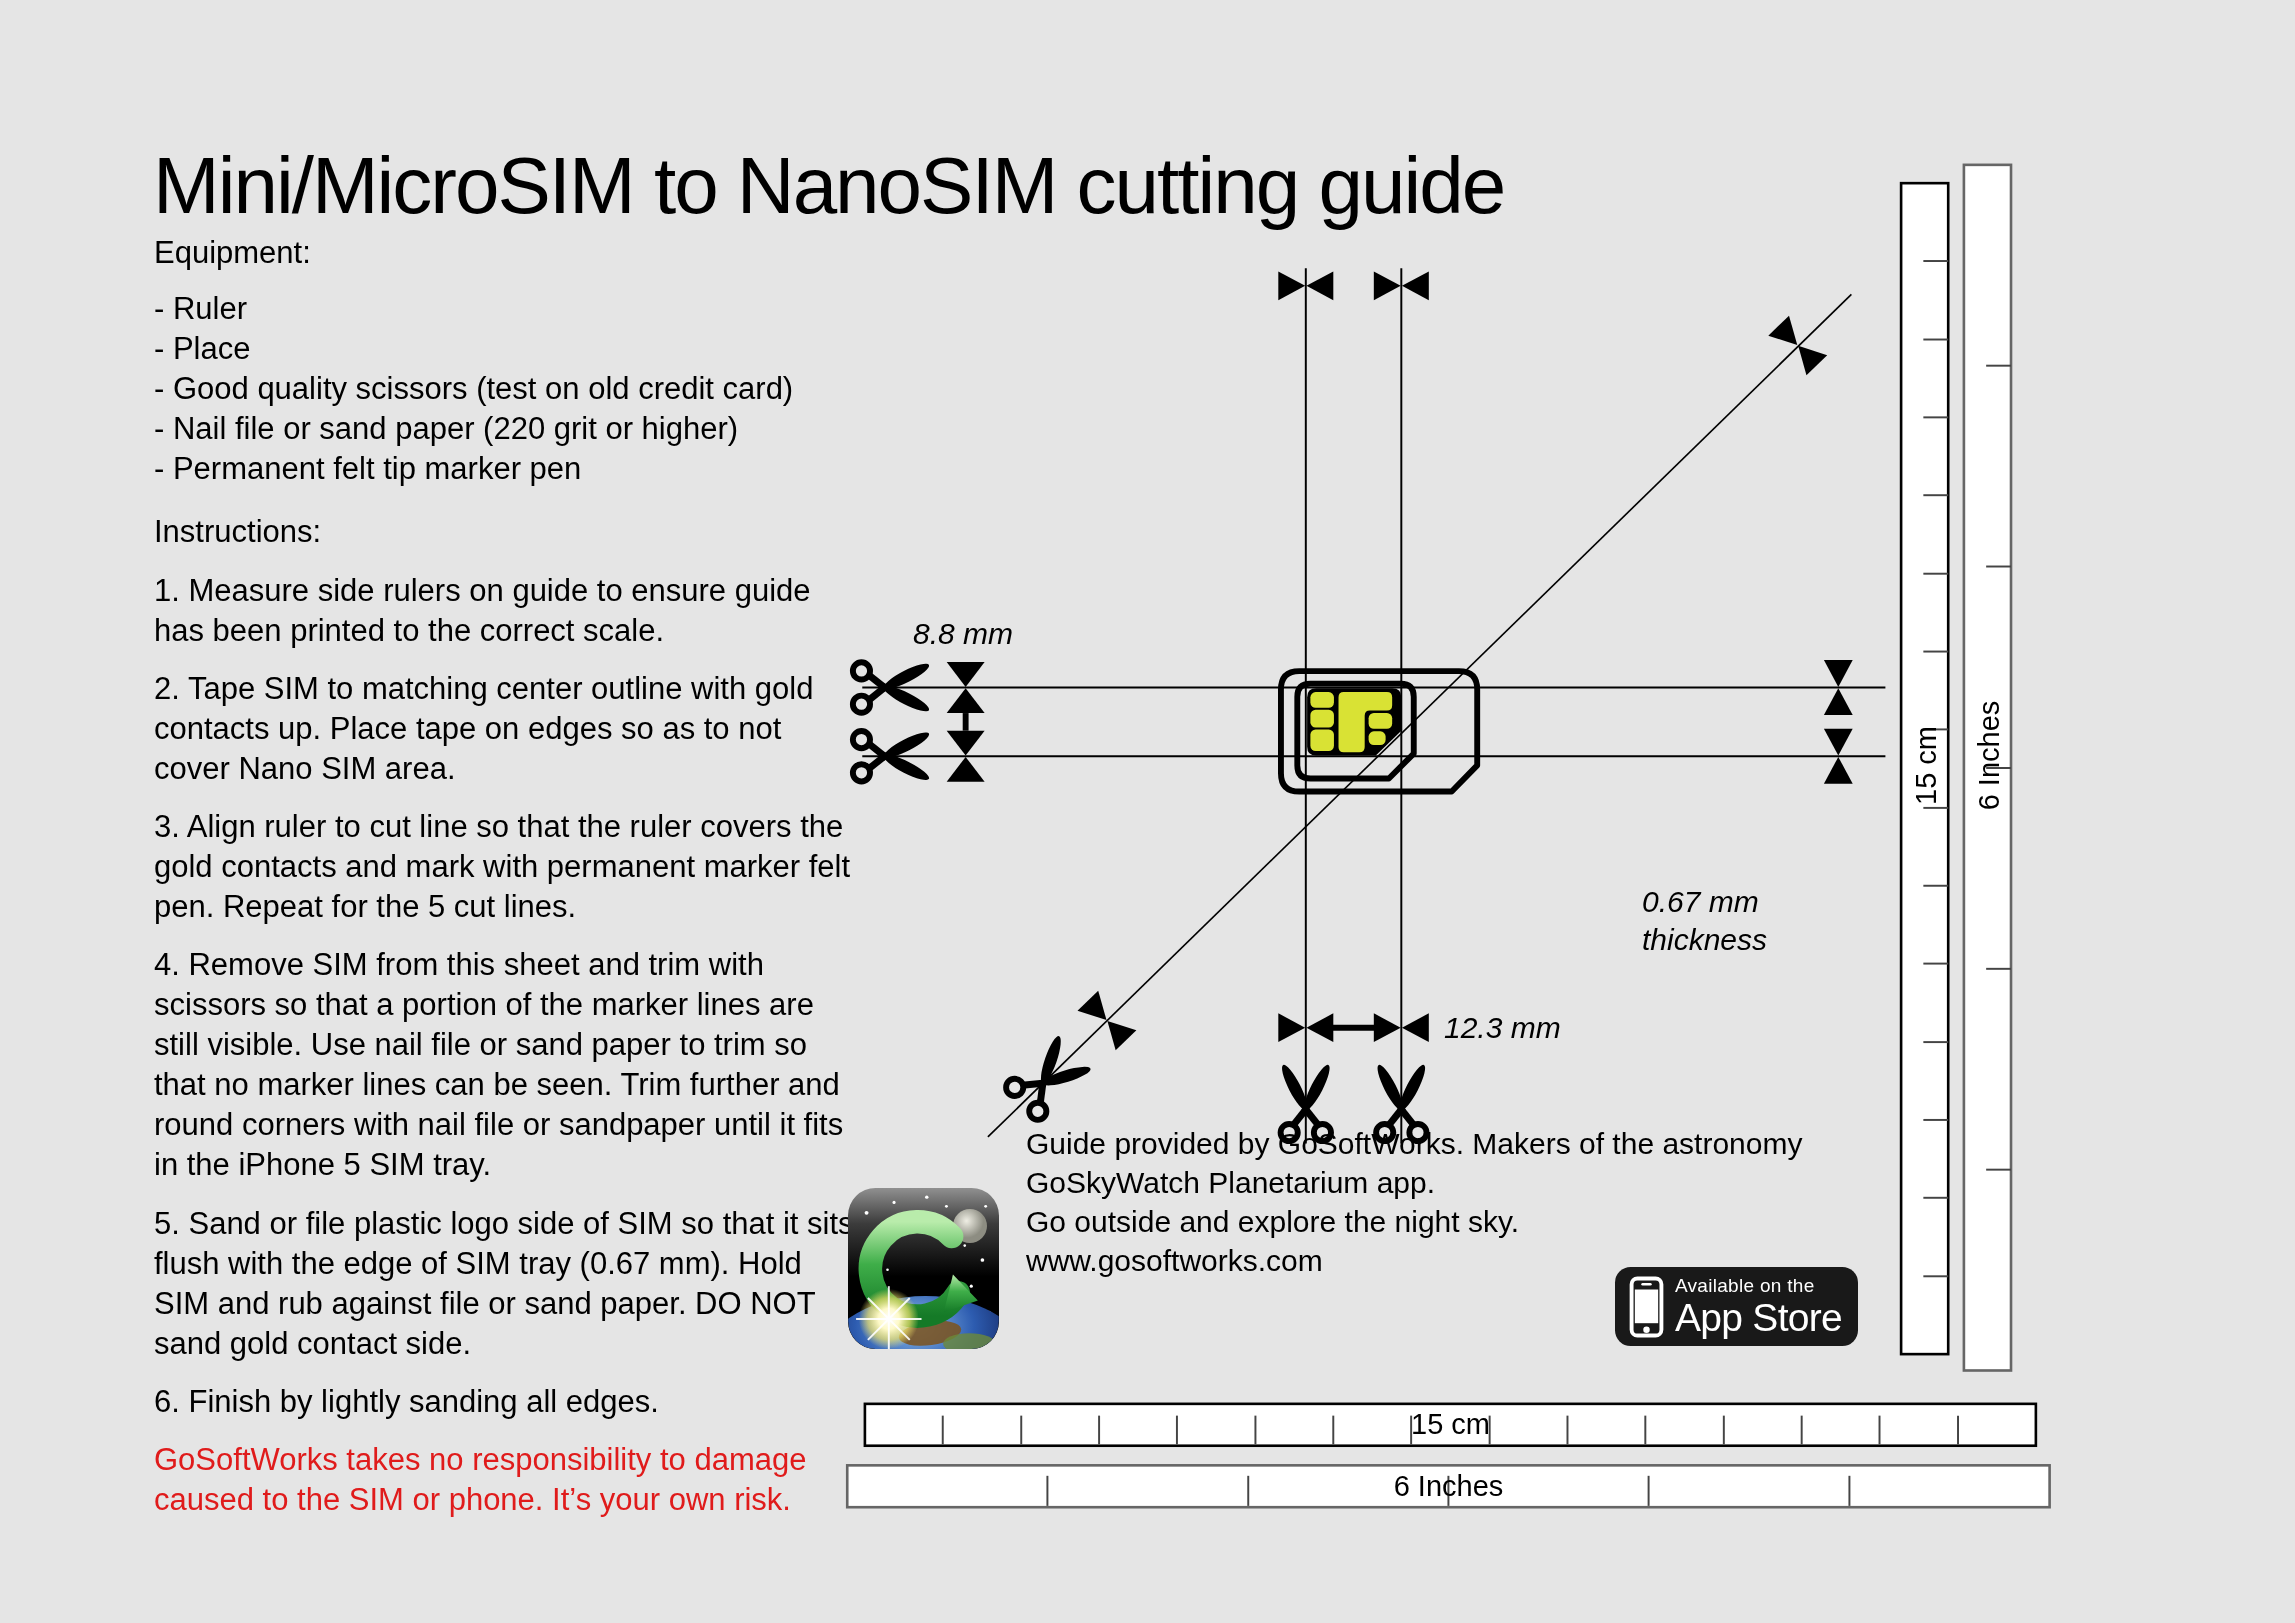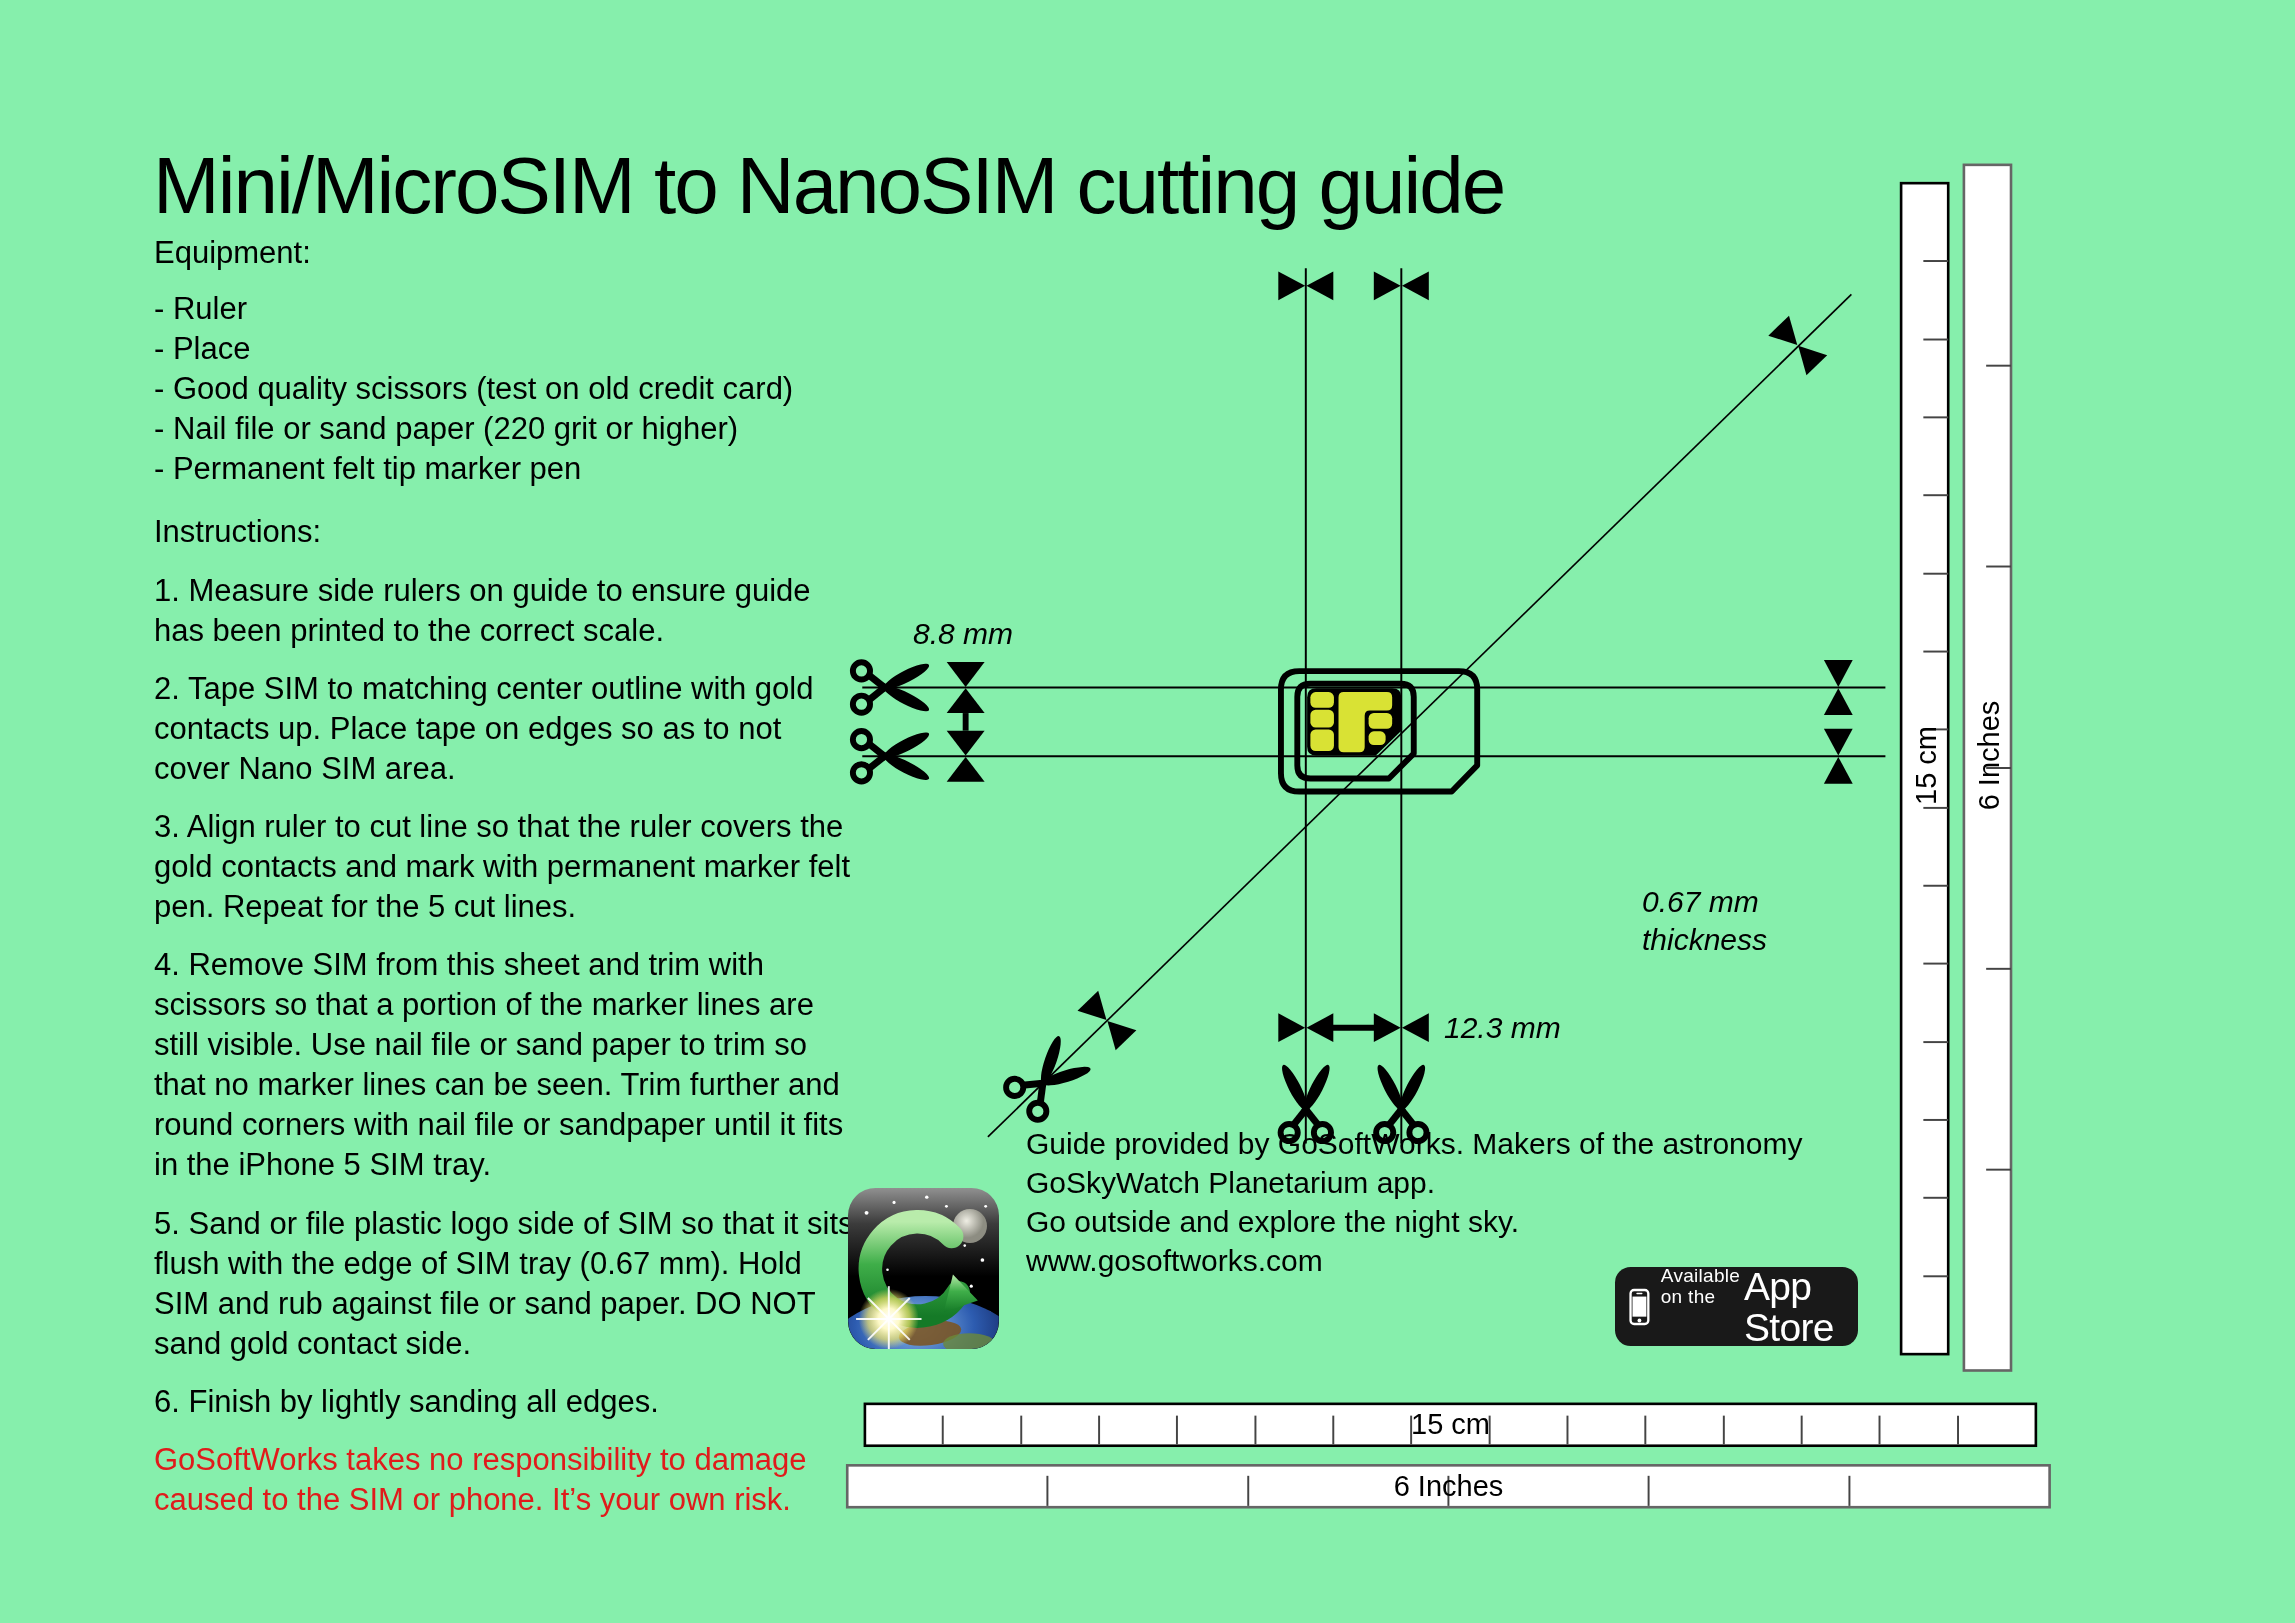--- a/index.html
+++ b/index.html
@@ -1,19 +1,19 @@
 <!DOCTYPE html>
 <html style="font-size:10.5px"><head>
 <meta charset="utf-8">
 <style>
   html,body{margin:0;padding:0;background:#fff;}
   .page{
     position:relative;
     width:2295px;height:1623px;
-    background:#86efac;
+    background:#e5e5e5;
     font-family:"Liberation Sans", sans-serif;
     color:#000;
     overflow:hidden;
   }
   .overlay{position:absolute;left:0;top:0;width:2295px;height:1623px;}
   .abs{position:absolute;}
 
   .title{
     left:153px;top:140px;width:1701px;
     font-size:80px;letter-spacing:-2px;font-weight:400;
@@ -43,21 +43,21 @@
   .rlabel-cm-r{left:1854px;top:746px;}
   .rlabel-in-r{left:1917px;top:736px;}
 
   
   .badge{
     left:1615px;top:1267px;width:243px;height:79px;
     background:#191919;border-radius:15.7px;
     display:flex;align-items:center;gap:10.5px;padding:0 14.4px;
     box-sizing:border-box;
   }
-  .badge .txt{color:#fff;display:flex;flex-direction:row;}
+  .badge .txt{color:#fff;display:flex;flex-direction:column;}
   .badge .small{font-size:19px;line-height:21px;letter-spacing:0.3px;}
   .badge .big{font-size:39px;line-height:41px;letter-spacing:-0.7px;margin-top:1.3px;font-weight:400;}
 
   
   .appicon{
     left:848px;top:1188px;width:151px;height:161px;
     border-radius:27.5px;overflow:hidden;
     background:linear-gradient(#909090 0%, #3c3c3c 22%, #000 55%);
   }
   .appicon svg{display:block;width:100%;height:100%;}

